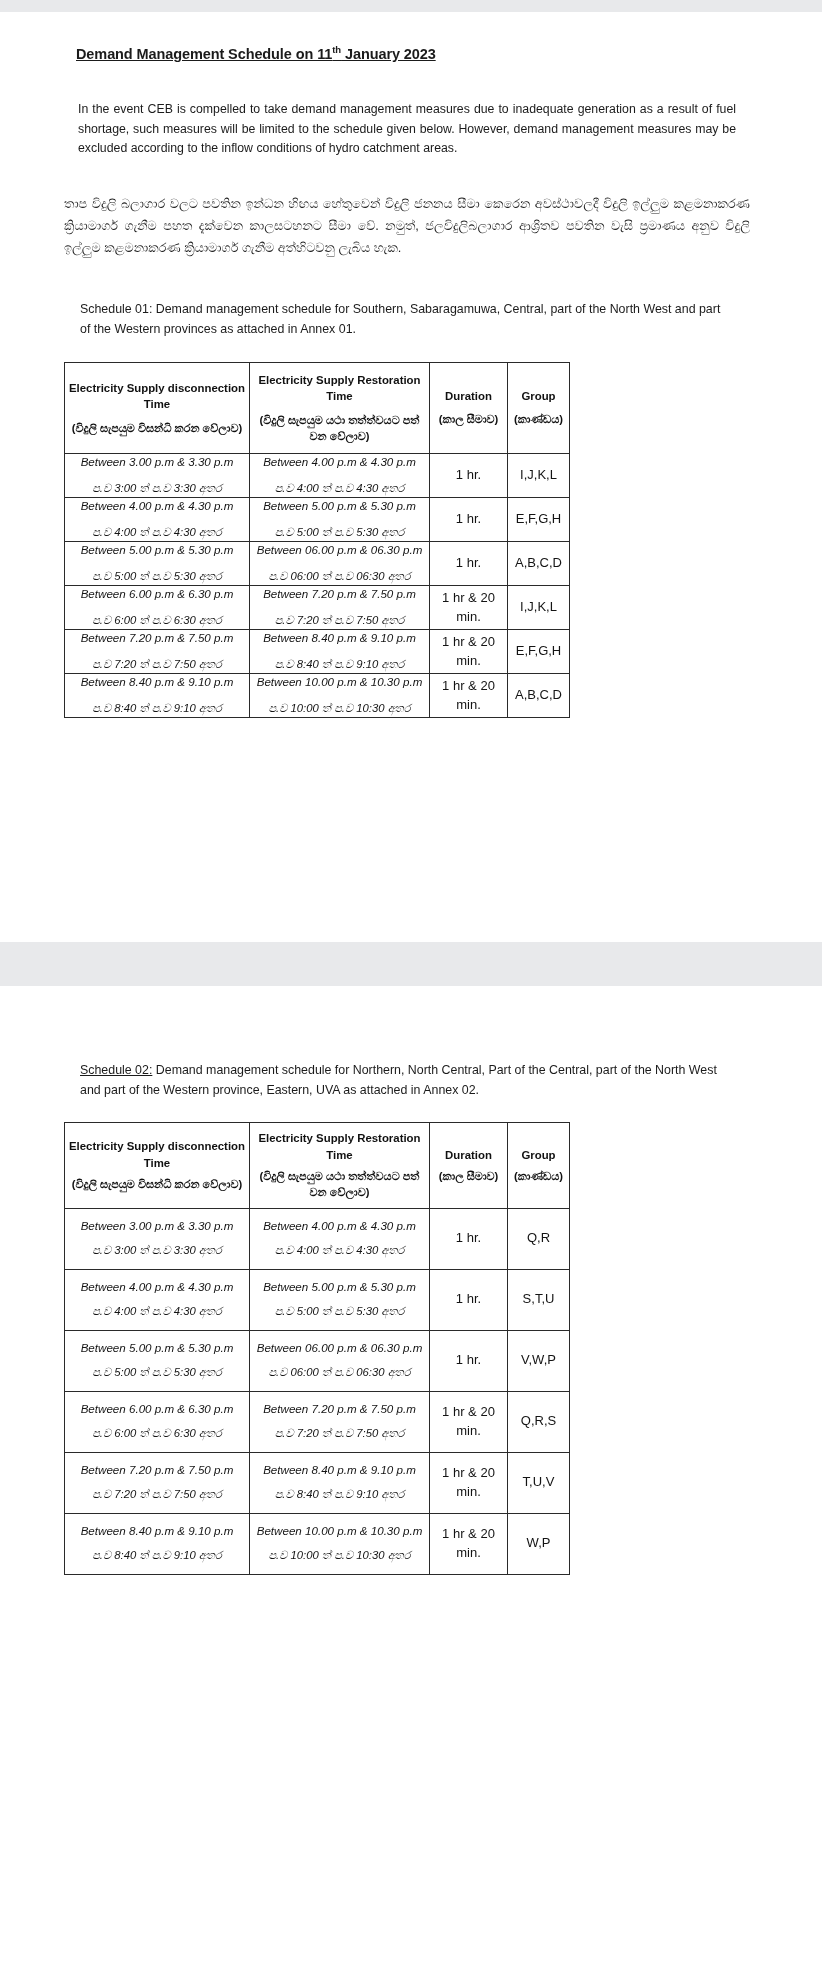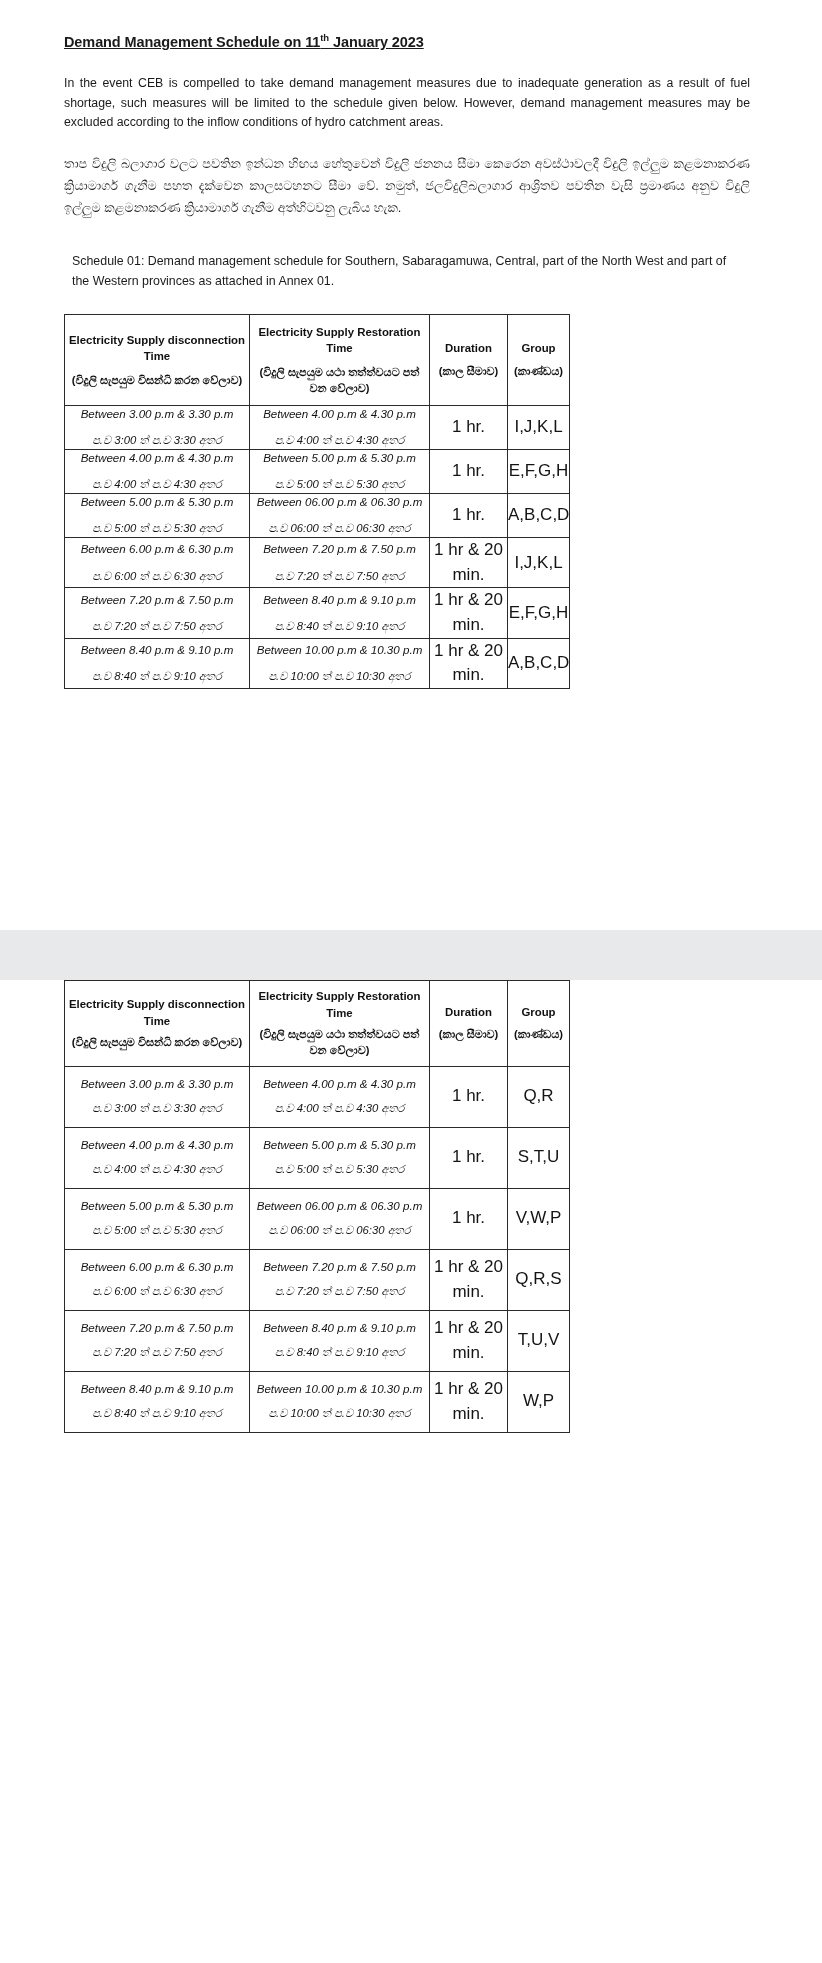--- a/index.html
+++ b/index.html
@@ -28,58 +28,58 @@
   .content {
     padding-left: 64px;
     padding-right: 72px;
   }
 
   h1.doc-title {
     font-size: 14.5px;
     font-weight: bold;
     color: #1b1b1b;
     text-decoration: underline;
-    margin: 0;
+    margin: 12px;
     padding-top: 32px;
     letter-spacing: -0.1px;
     line-height: 1.3;
   }
   h1.doc-title sup { font-size: 9.5px; }
 
   h2.doc-title-si {
     font-size: 14px;
     font-weight: bold;
     color: #1b1b1b;
     text-decoration: underline;
     margin: 0;
     padding-top: 20px;
     line-height: 1.35;
   }
 
   p.para {
     font-size: 12.3px;
     color: #1b1b1b;
     line-height: 1.62;
-    margin: 0;
+    margin: 14px;
     padding-top: 22px;
     text-align: justify;
   }
   p.para-si {
     font-size: 12.8px;
     color: #1b1b1b;
     line-height: 1.72;
     margin: 0;
     padding-top: 20px;
     text-align: justify;
   }
   p.sched {
     font-size: 12.4px;
     color: #1b1b1b;
     line-height: 1.62;
-    margin: 8px;
+    margin: 16px;
     padding-top: 24px;
     text-align: left;
   }
   p.sched-si {
     font-size: 12.8px;
     color: #1b1b1b;
     line-height: 1.7;
     margin: 0;
     padding-top: 20px;
     text-align: left;
@@ -125,21 +125,21 @@
     line-height: 1.4;
   }
   .cell-si {
     font-size: 11.3px;
     color: #141414;
     display: block;
     line-height: 1.4;
     margin-top: 11px;
   }
   .cell-dur, .cell-grp {
-    font-size: 17px;
+    font-size: 13px;
     color: #141414;
     line-height: 1.45;
   }
   .col-disc { width: 185px; }
   .col-rest { width: 180px; }
   .col-dur  { width: 78px; }
   .col-grp  { width: 62px; }
 
   
   #table-2 .td-cell { padding: 9px 4px 10px 4px; }
@@ -264,20 +264,21 @@
         </tr>
       </tbody>
     </table>
   </div>
 </div>
 
 <div class="page-gap"></div>
 
 <div class="page" id="page-2">
   <div class="content">
+    <p class="sched" style="padding-top:74px;"><span class="sched-label-ul">Schedule 02:</span><span> Demand management schedule for Northern, North Central, Part of the Central, part of the North West and part of the Western province, Eastern, UVA as attached in Annex 02.</span></p>
 
 
     <table class="sched-table" id="table-2">
       <colgroup>
         <col class="col-disc">
           <col class="col-rest">
           <col class="col-dur">
           <col class="col-grp">
       </colgroup>
       <thead>

